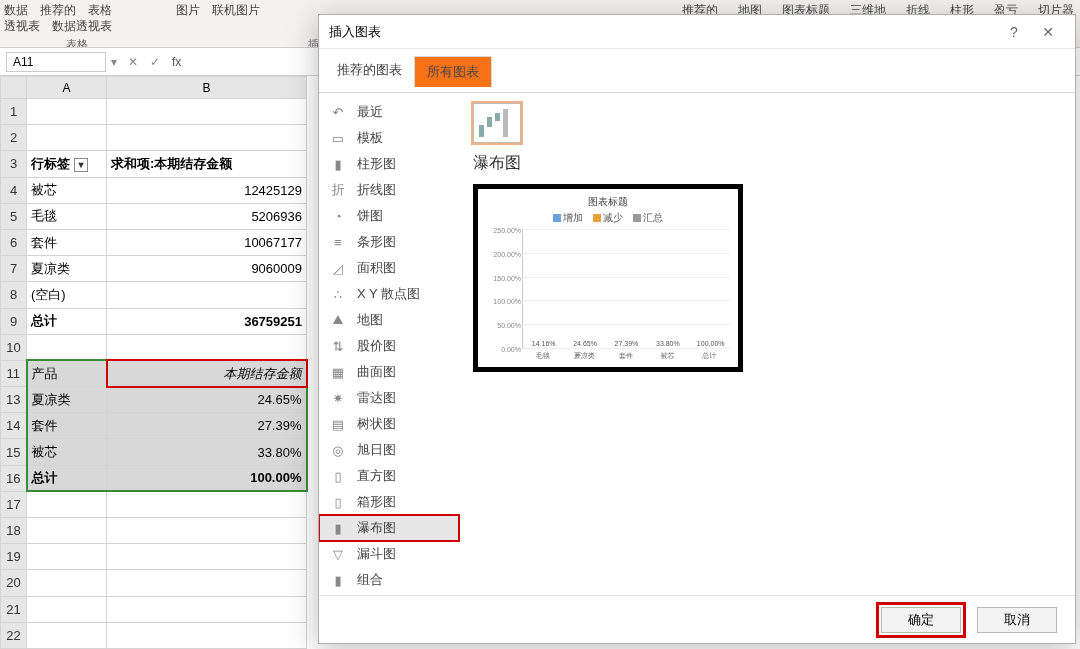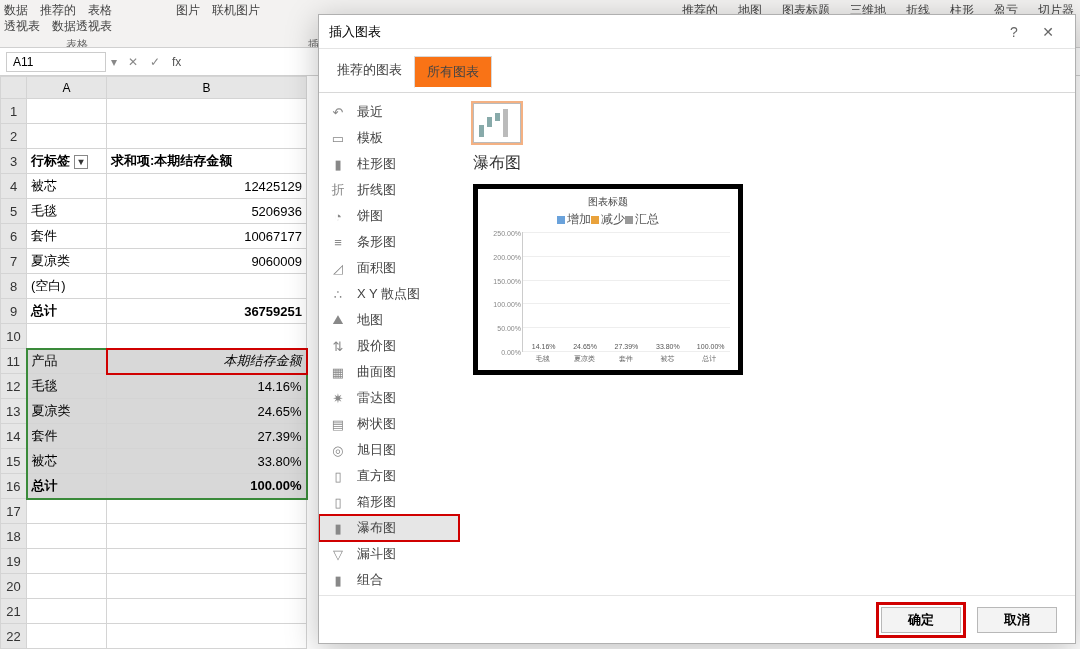--- a/index.html
+++ b/index.html
@@ -174,41 +174,40 @@
   .subtype.sel { outline:2px solid #f4b183; }
   .subtype svg { width:40px; height:32px;}
   .main-heading { font-size: 16px; color:#333; margin: 2px 0 10px 0;}
   .preview {
     width: 270px;
     border: 5px solid #000000;
     padding: 6px 8px;
     position: relative;
   }
   .preview-title { text-align:center; font-size:10px; color:#444;}
-  .legend { display:flex; justify-content:center; font-size:12px; color:#555; margin-top:2px;}
+  .legend { display:flex; gap:10px; justify-content:center; font-size:10px; color:#555; margin-top:2px;}
   .leg-box { display:inline-block; width:8px; height:8px; vertical-align:middle; margin-right:2px;}
   .plot { position:relative; height:120px; margin-top:4px; border-left:1px solid #ccc; border-bottom:1px solid #ccc; margin-left:36px;}
   .grid-line { position:absolute; left:0; right:0; border-top:1px solid #eee;}
   .ylabel { position:absolute; right:100%; font-size:7px; color:#888; transform:translate(-2px,-50%);}
   .bars { position:absolute; left:0; right:0; bottom:0; top:0;}
   .bar-group { position:absolute; bottom:0; width:16%; }
   .bar { position:absolute; bottom:0; left:20%; width:60%; background:#6aa2db;}
   .bar-label { position:absolute; bottom:100%; left:0; right:0; text-align:center; font-size:7px; color:#555; margin-bottom:1px;}
   .xcat-row { display:flex; margin-left:36px;}
   .xcat { flex:1; text-align:center; font-size:7px; color:#666; padding-top:2px;}
 
   .dlg-footer {
     height: 48px;
     display:flex;
     justify-content:flex-end;
     align-items:center;
     gap: 16px;
     padding: 0 18px;
     border-top: 1px solid #e4e4e4;
-    font-weight: bold;
   }
   .btn {
     min-width: 80px;
     height: 26px;
     border: 1px solid #b8b8b8;
     background: #f3f3f3;
     font-size: 13px;
     display:flex; align-items:center; justify-content:center;
     cursor:pointer;
   }
@@ -315,25 +314,20 @@
         </tr>
         <tr>
           <td class="rowhdr">10</td>
           <td class="colA"></td>
           <td class="colB txt-r"></td>
         </tr>
         <tr class="sel-row range-top">
           <td class="rowhdr">11</td>
           <td class="colA range-left">产品</td>
           <td class="colB txt-r red-box range-right" style="text-align: right; font-style: italic;">本期结存金额</td>
-        </tr>
-        <tr class="sel-row">
-          <td class="rowhdr">12</td>
-          <td class="colA range-left">毛毯</td>
-          <td class="colB txt-r range-right">14.16%</td>
         </tr>
         <tr class="sel-row">
           <td class="rowhdr">13</td>
           <td class="colA range-left">夏凉类</td>
           <td class="colB txt-r range-right">24.65%</td>
         </tr>
         <tr class="sel-row">
           <td class="rowhdr">14</td>
           <td class="colA range-left">套件</td>
           <td class="colB txt-r range-right">27.39%</td>

